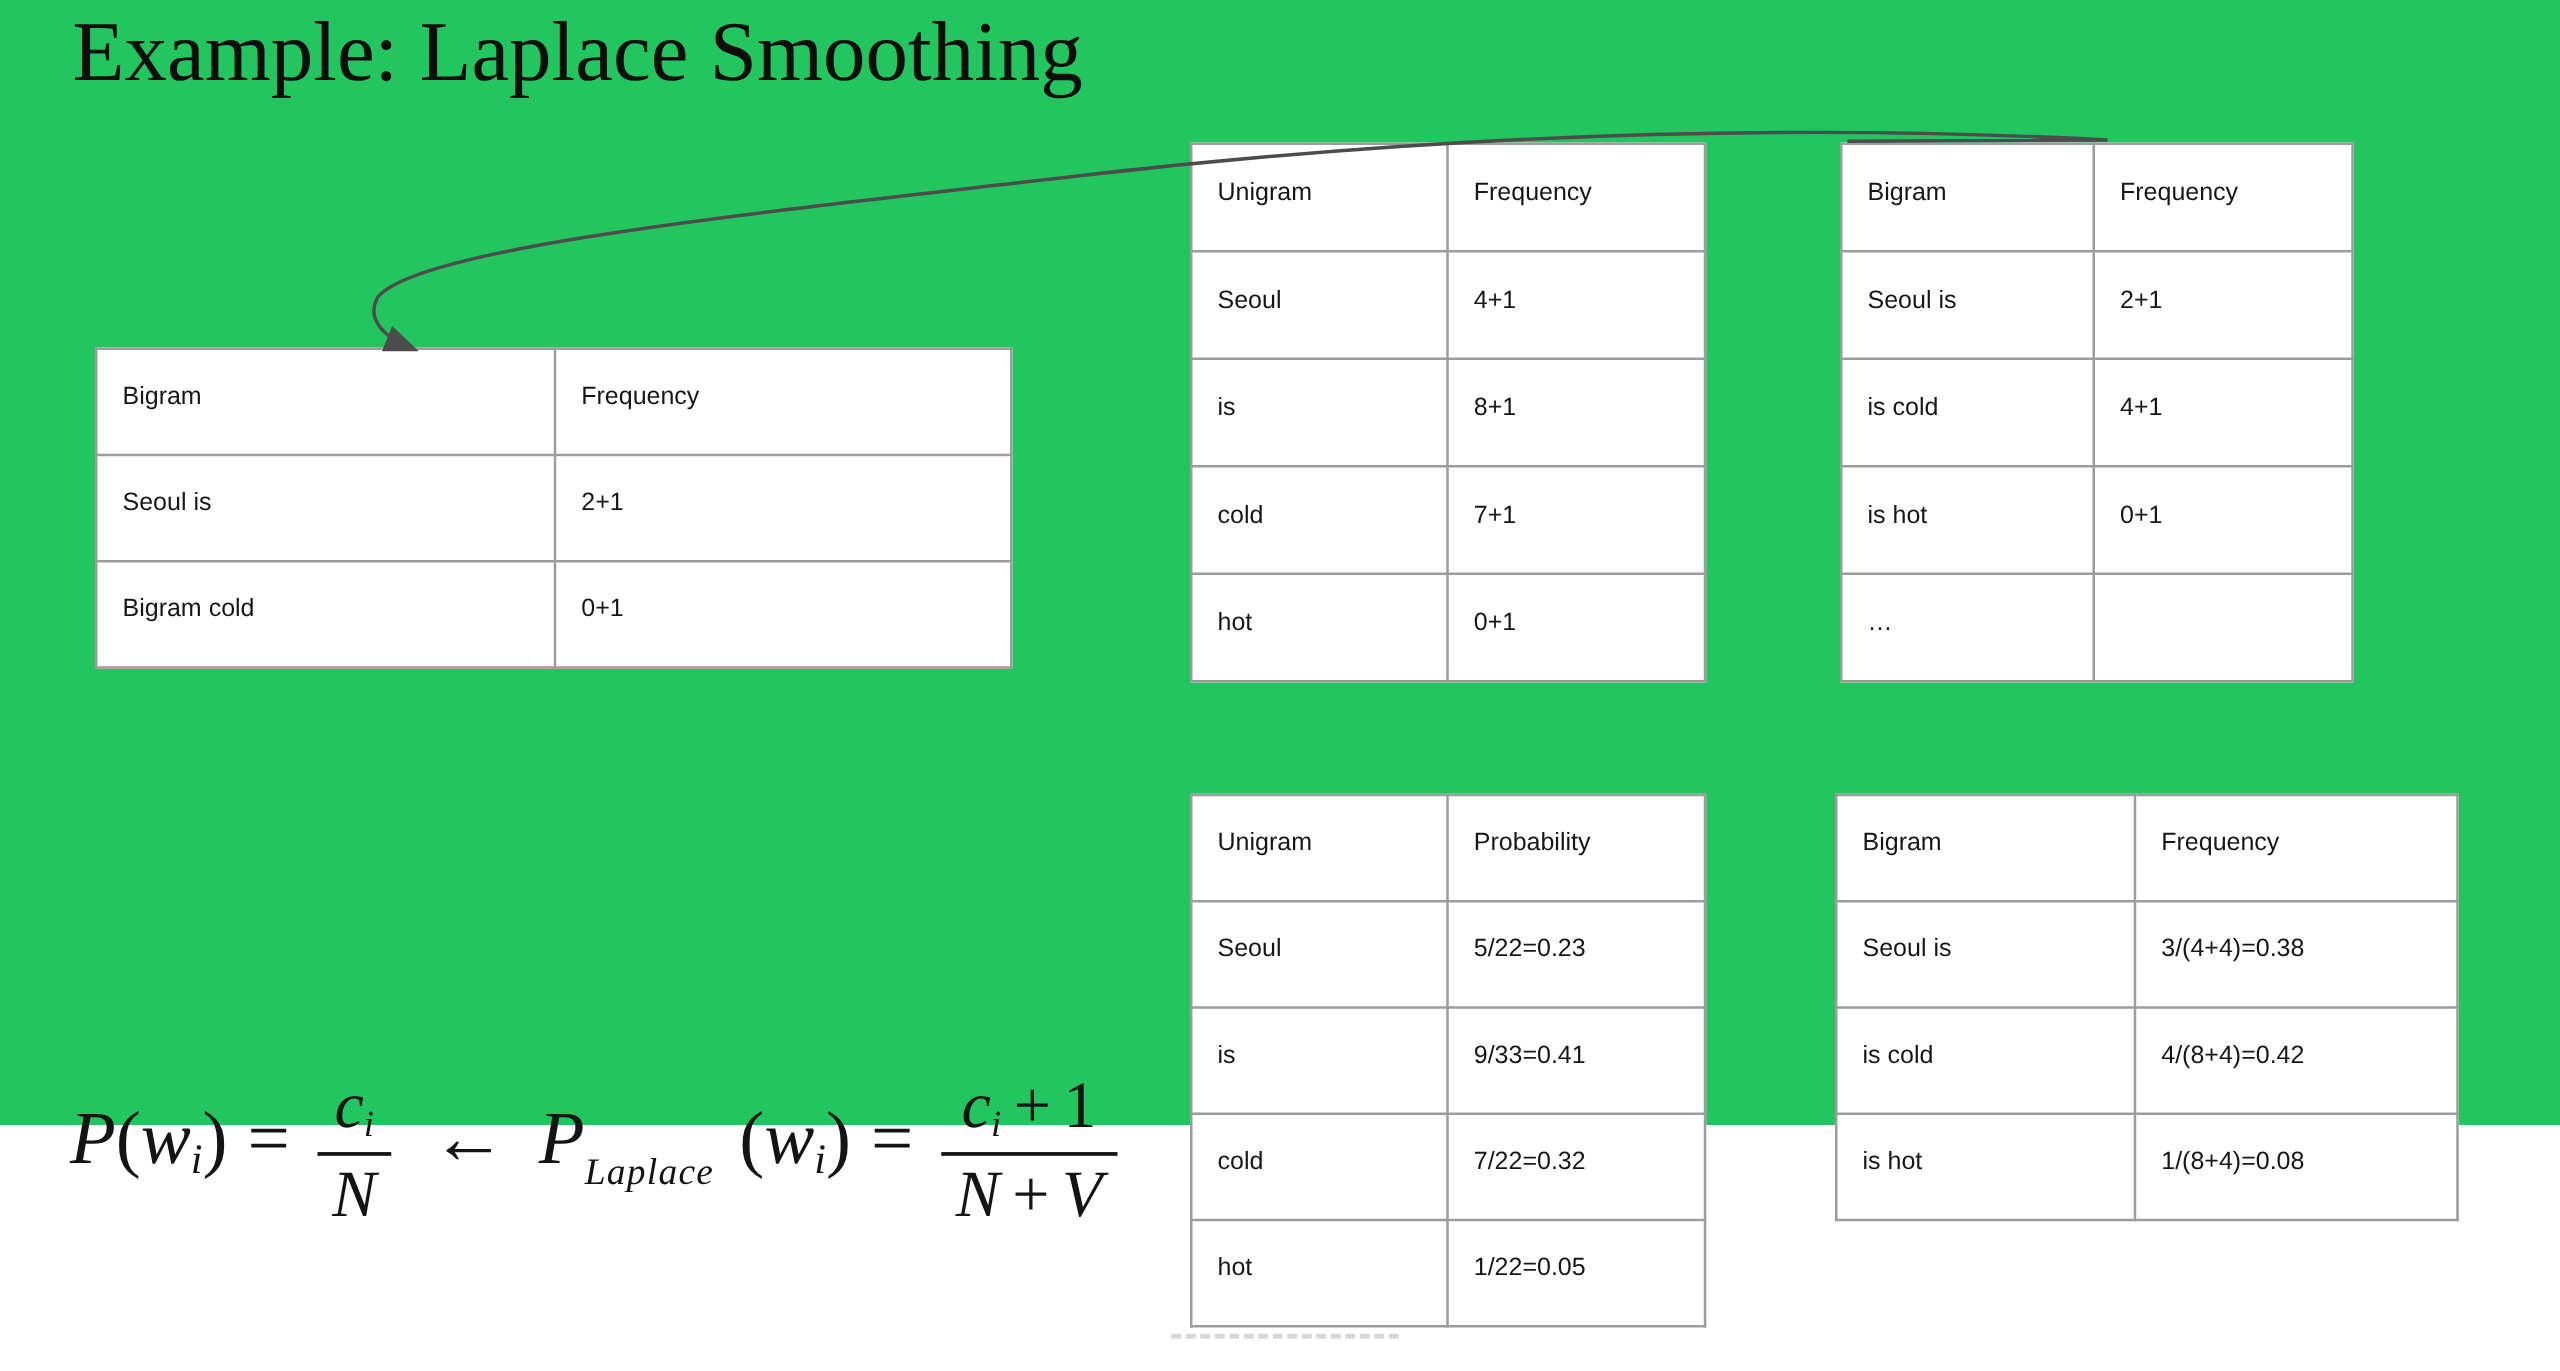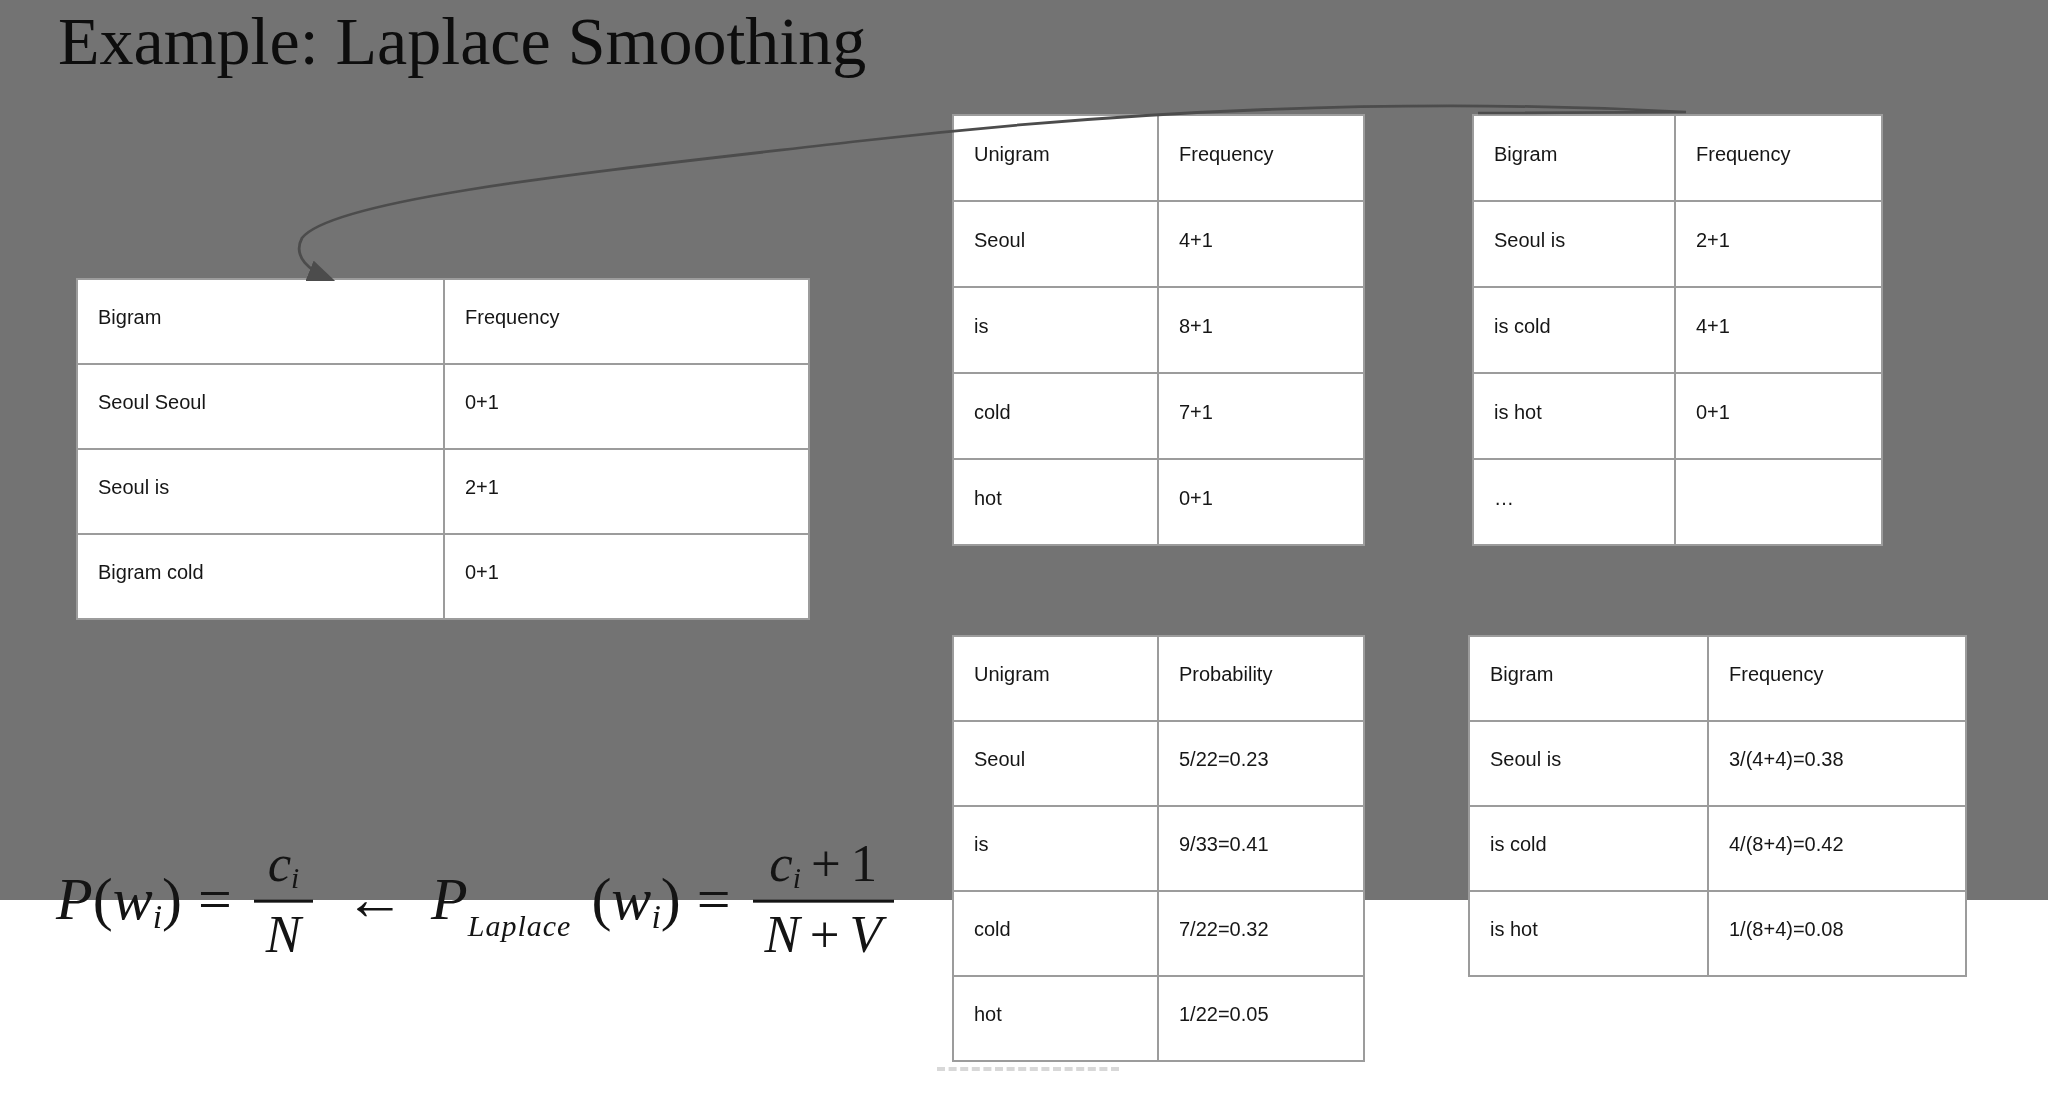--- a/index.html
+++ b/index.html
@@ -5,21 +5,21 @@
   html, body {
     margin: 0; padding: 0;
     width: 2048px; height: 1097px;
     background: #ffffff;
     overflow: hidden;
     font-family: "Liberation Sans", sans-serif;
   }
   .slide {
     position: relative;
     width: 2048px; height: 900px;
-    background: #737373;
+    background: #22c55e;
   }
   .slide-title {
     position: absolute;
     left: 58px; top: 2px;
     margin: 0;
     font-family: "Liberation Serif", "DejaVu Serif", serif;
     font-weight: 400;
     font-size: 68px;
     color: #0d0d0d;
     white-space: nowrap;
@@ -79,20 +79,21 @@
     text-align: center;
     font-size: 0.88em;
     transform: translateY(-0.12em);
     margin: 0 6px;
   }
   .frac .num {
     display: block;
     line-height: 1.05;
     padding: 0 12px 6px 12px;
     border-bottom: 3px solid #141414;
+    margin-top: 22px;
   }
   .frac .den {
     display: block;
     line-height: 1.05;
     padding: 4px 12px 0 12px;
   }
   .plusgap { margin: 0 10px; }
 
   .arrow-svg {
     position: absolute;
@@ -115,24 +116,20 @@
 
   <table class="tbl t-rows85" id="t-bigram-seoul">
     <colgroup>
         <col style="width:367px">
         <col>
       </colgroup>
     <tbody>
       <tr>
         <td>Bigram</td>
         <td>Frequency</td>
-      </tr>
-      <tr>
-        <td>Seoul Seoul</td>
-        <td>0+1</td>
       </tr>
       <tr>
         <td>Seoul is</td>
         <td>2+1</td>
       </tr>
       <tr>
         <td>Bigram cold</td>
         <td>0+1</td>
       </tr>
     </tbody>

